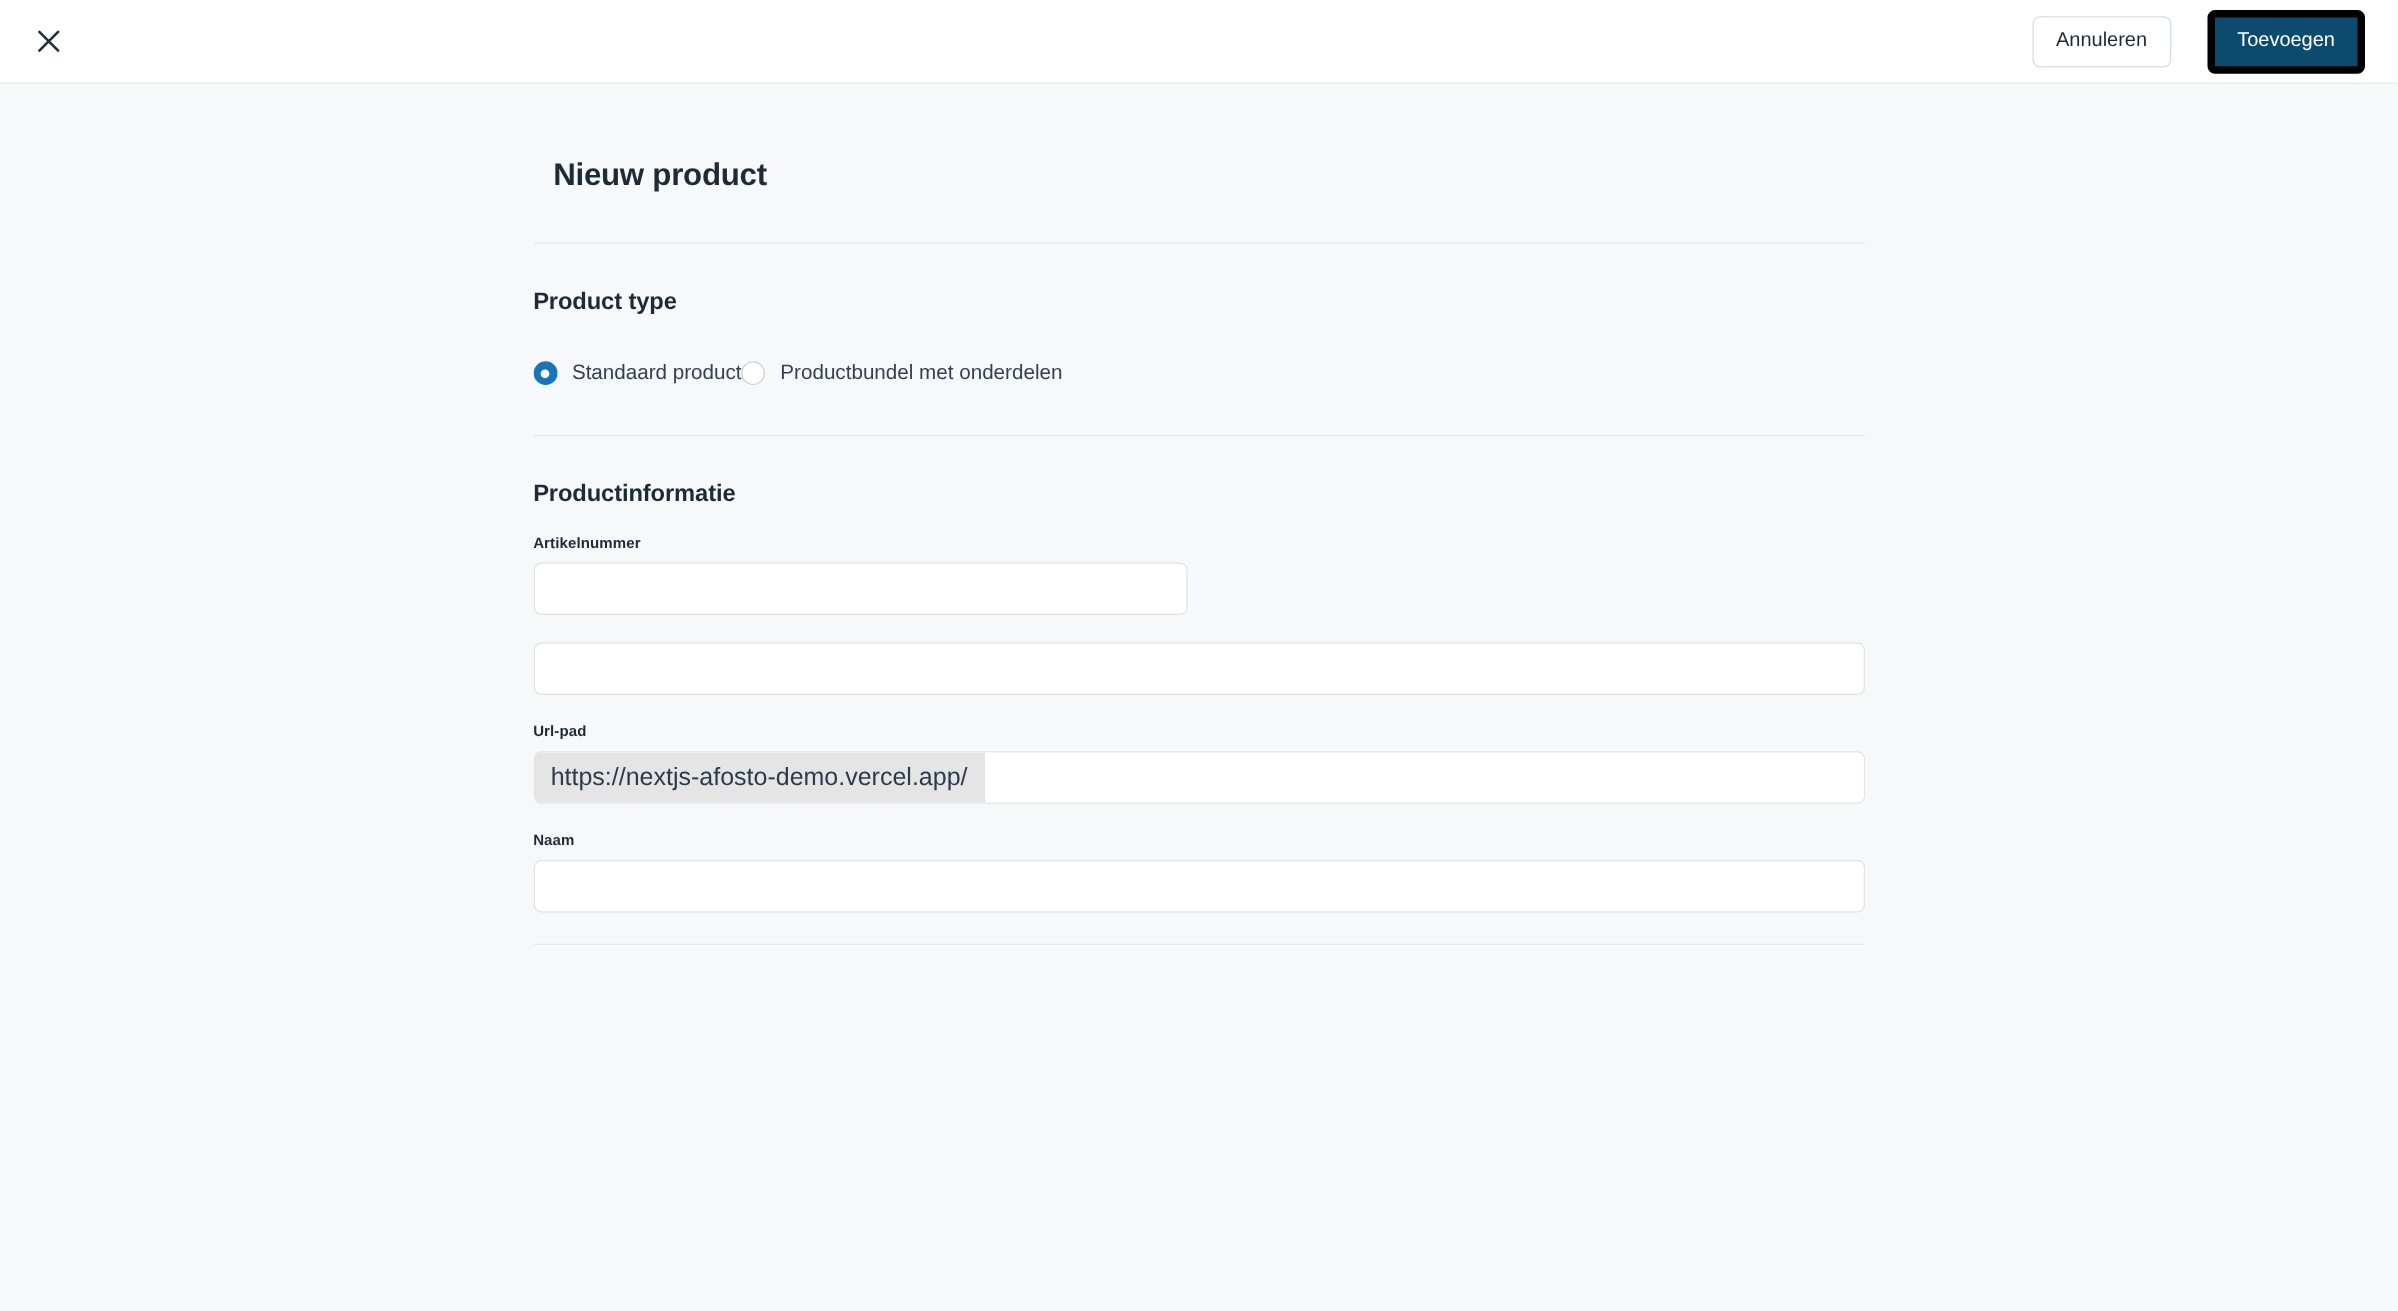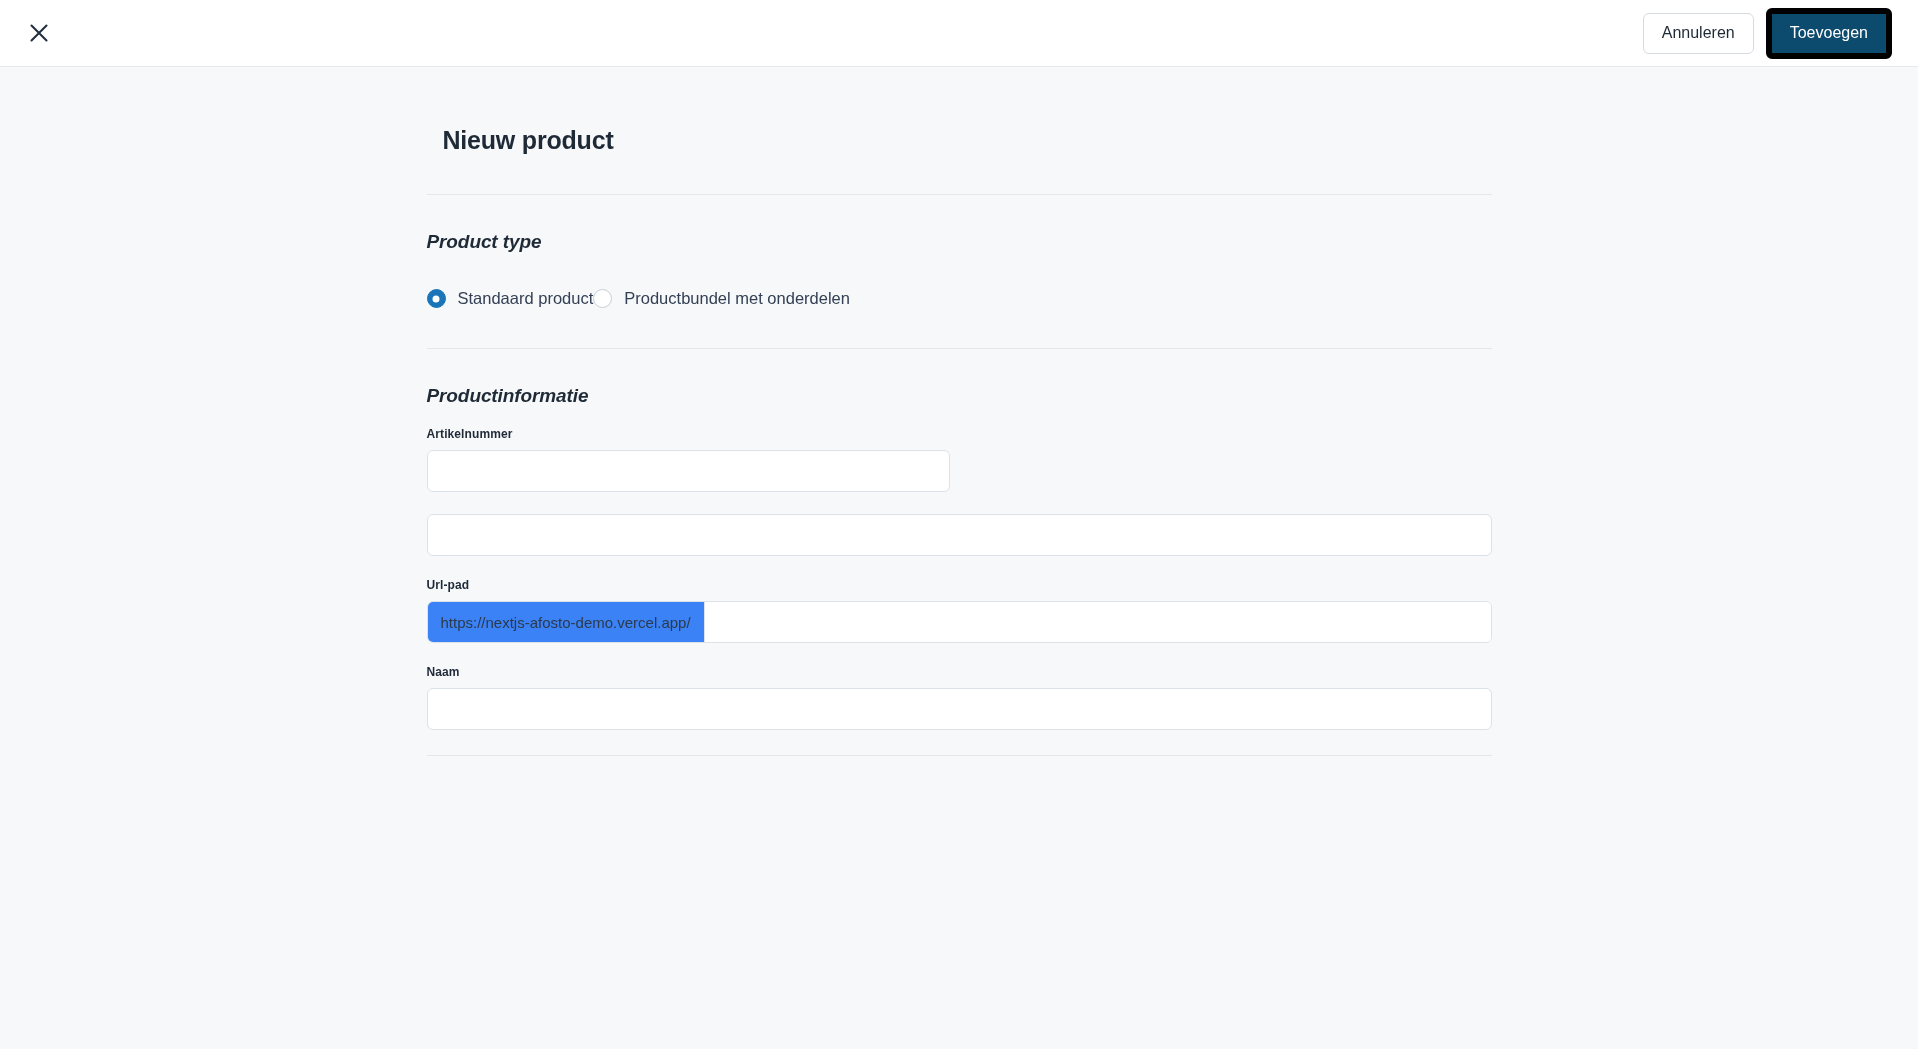--- a/index.html
+++ b/index.html
@@ -35,21 +35,21 @@
     background: transparent;
     border: none;
     cursor: pointer;
     padding: 0;
   }
   .close-btn svg { display: block; }
 
   .topbar-actions {
     display: flex;
     align-items: center;
-    gap: 12px;
+    gap: 29px;
   }
   .btn {
     font-family: "Liberation Sans", sans-serif;
     font-size: 16px;
     line-height: 1;
     border-radius: 6px;
     padding: 11px 18px 12px;
     cursor: pointer;
     white-space: nowrap;
   }
@@ -93,21 +93,20 @@
 
   .section {
     padding-top: 36px;
   }
   .section-title {
     font-size: 19px;
     font-weight: bold;
     color: #1f2a37;
     margin: 0 0 0 0;
     letter-spacing: -0.1px;
-    font-style: italic;
   }
 
   
   .radio-row {
     display: flex;
     align-items: center;
     margin-top: 36px;
     margin-bottom: 40px;
   }
   .radio-option {
@@ -178,23 +177,23 @@
     height: 42px;
     border: 1px solid #dde2e8;
     border-radius: 6px;
     background: #ffffff;
     overflow: hidden;
   }
   .input-addon {
     display: flex;
     align-items: center;
     padding: 0 13px;
-    background: #3b82f6;
+    background: #e5e5e5;
     border-right: 1px solid #dde2e8;
-    font-size: 15px;
+    font-size: 20px;
     color: #2c3a4b;
     white-space: nowrap;
   }
   .input-group .input {
     border: none;
     border-radius: 0;
     height: 100%;
     flex: 1 1 auto;
     background: #ffffff;
   }

